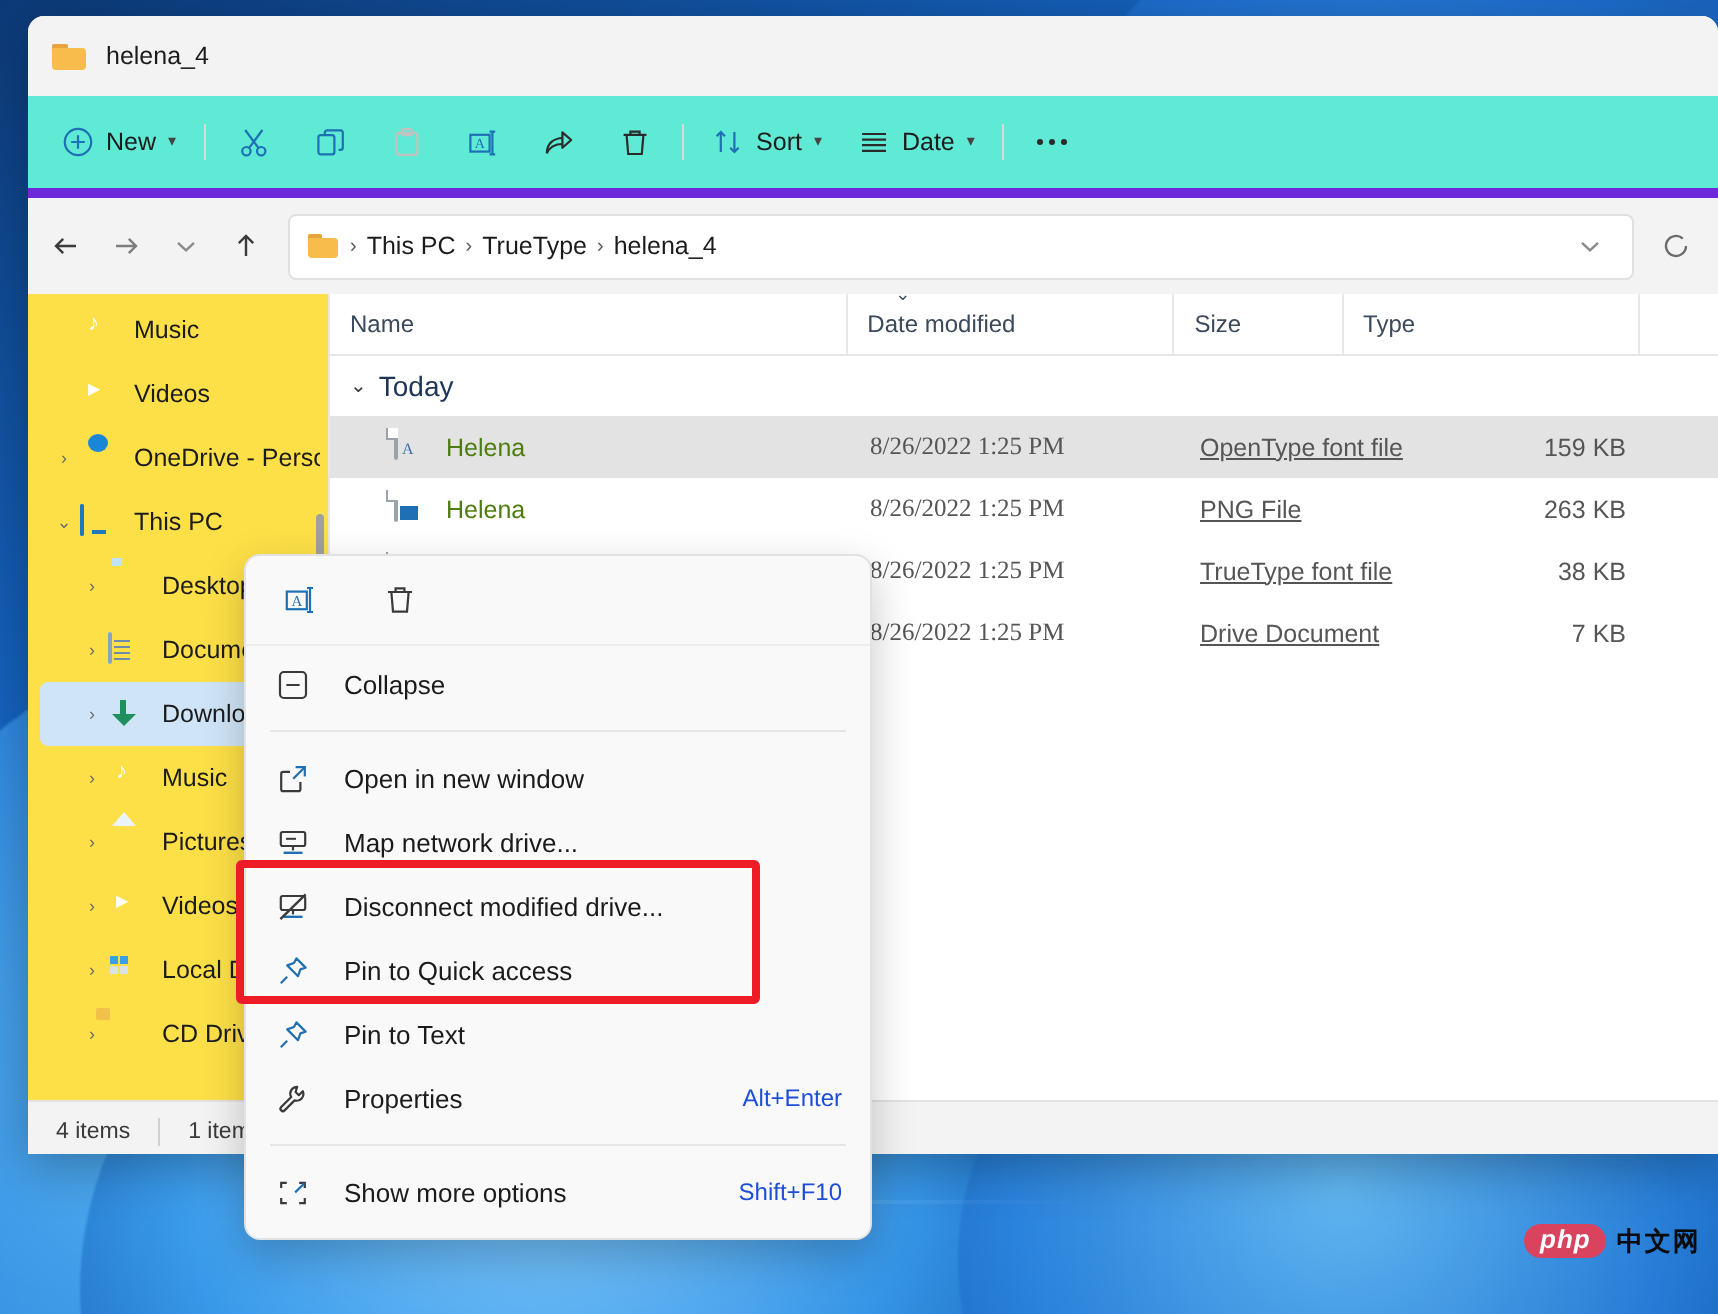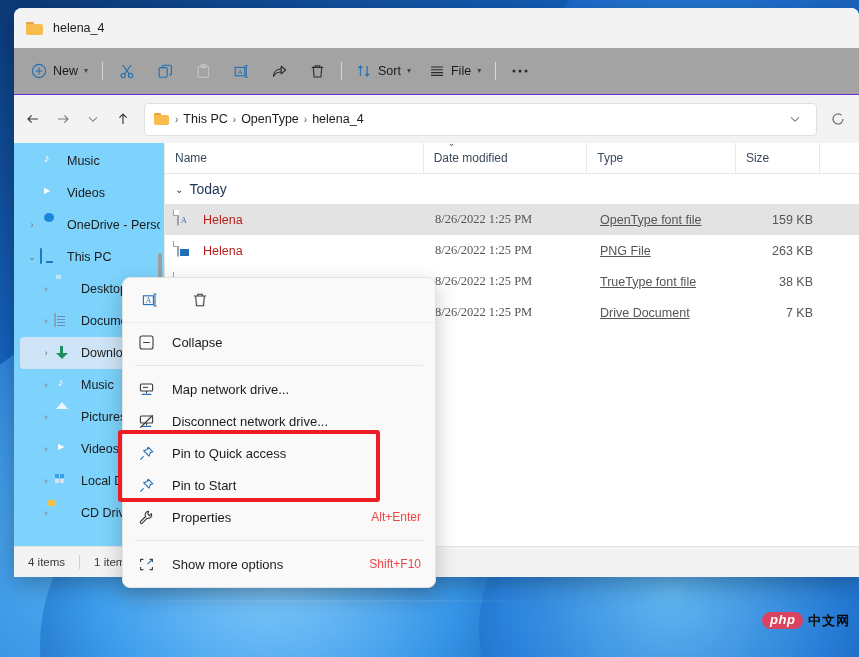--- a/index.html
+++ b/index.html
@@ -111,22 +111,22 @@
   }
   .tab-title {
     font-size: 12.5px; color: #1b1b1b;
   }
 
   
   .cmdbar {
     height: 46px;
     display: flex; align-items: center;
     padding: 0 8px;
-    background: #a3a3a3;
-    border-bottom: 1px solid #6d28d9;
+    background: #5eead4;
+    border-bottom: 5px solid #6d28d9;
   }
   .cmd-btn {
     display: flex; align-items: center; gap: 6px;
     height: 32px; padding: 0 9px;
     border-radius: 4px;
     font-size: 12.5px; color: #1b1b1b;
     cursor: default;
   }
   .cmd-icon-btn {
     width: 38px; height: 32px;
@@ -179,21 +179,21 @@
   .crumb { font-size: 12.5px; color: #1b1b1b; padding: 0 3px; }
   .crumb-sep { font-size: 10px; color: #5a5a5a; padding: 0 2px; }
   .addr-right { margin-left: auto; display: flex; align-items: center; gap: 2px; }
 
   
   .body-split { display: flex; height: 403px; }
 
   
   .sidebar {
     width: 150px;
-    background: #7dd3fc;
+    background: #fde047;
     padding-top: 2px;
     position: relative;
     overflow: hidden;
   }
   .nav-item {
     display: flex; align-items: center;
     height: 32px;
     font-size: 12.5px; color: #1b1b1b;
     padding-left: 4px;
     border-radius: 4px;
@@ -349,22 +349,22 @@
   .group-chev { font-size: 10px; color: #3a3a3a; margin-right: 6px; }
 
   .file-row {
     display: flex; align-items: center;
     height: 31px;
     font-size: 12.5px; color: #555;
   }
   .file-row.sel { background: #e3e3e3; }
   .fr-name {
     width: 260px; display: flex; align-items: center;
-    padding-left: 12px; box-sizing: border-box;
-    color: #b91c1c;
+    padding-left: 32px; box-sizing: border-box;
+    color: #4d7c0f;
   }
   .fr-date { width: 165px; padding-left: 10px; box-sizing: border-box; font-family: Liberation Serif, serif; }
   .fr-type { width: 150px; padding-left: 10px; box-sizing: border-box; text-decoration: underline; }
   .fr-size { width: 85px; text-align: right; padding-right: 12px; box-sizing: border-box; }
 
   .f-ico { width: 16px; height: 18px; margin-right: 10px; position: relative; flex: 0 0 16px; }
   .f-page {
     width: 14px; height: 17px; background: #fff;
     border: 1px solid #9aa3ab; border-radius: 1px;
     position: relative;
@@ -435,21 +435,21 @@
     font-size: 13px; color: #1b1b1b;
     position: relative;
   }
   .ctx-ico {
     width: 20px; height: 18px; margin-right: 14px;
     display: flex; align-items: center; justify-content: flex-start;
     flex: 0 0 20px;
   }
   .ctx-accel {
     margin-left: auto; margin-right: 14px;
-    font-size: 12px; color: #ef4444;
+    font-size: 12px; color: #1d4ed8;
   }
   .ctx-div {
     height: 1px; background: #e6e6e6; margin: 4px 12px;
   }
   .ctx-group { padding: 3px 0; }
 
   
   #redbox {
     position: absolute;
     left: 118px; top: 430px;
@@ -567,21 +567,21 @@
       <span>Sort</span>
       <span class="chev">▾</span>
     </div>
 
     <div class="cmd-btn">
       <span>
         <svg width="16" height="16" viewBox="0 0 16 16">
           <path d="M2 4h12M2 6.8h12M2 9.6h12M2 12.4h12" stroke="#2b2b2b" stroke-width="1.1"></path>
         </svg>
       </span>
-      <span>File</span>
+      <span>Date</span>
       <span class="chev">▾</span>
     </div>
 
     <div class="cmd-sep"></div>
 
     <div class="cmd-icon-btn">
       <span>
         <svg width="18" height="6" viewBox="0 0 18 6">
           <circle cx="3" cy="3" r="1.5" fill="#2b2b2b"></circle>
           <circle cx="9" cy="3" r="1.5" fill="#2b2b2b"></circle>
@@ -619,21 +619,21 @@
             <path d="M8 13V3M4.4 6.6 8 3l3.6 3.6" fill="none" stroke="#3b3b3b" stroke-width="1.2"></path>
           </svg>
       </span>
     </div>
 
     <div class="addrbox">
       <span class="crumb-folder"></span>
       <span class="crumb-sep">›</span>
       <span class="crumb">This PC</span>
       <span class="crumb-sep">›</span>
-      <span class="crumb">OpenType</span>
+      <span class="crumb">TrueType</span>
       <span class="crumb-sep">›</span>
       <span class="crumb">helena_4</span>
 
       <span class="addr-right">
         <span class="navbtn dim">
           <svg width="14" height="14" viewBox="0 0 14 14">
               <path d="M3 5.4 7 9.2l4-3.8" fill="none" stroke="#8a8a8a" stroke-width="1.2"></path>
             </svg>
         </span>
       </span>
@@ -730,25 +730,25 @@
     <div class="filepane">
 
       <div class="col-head">
         <div class="col c-name">
           <span>Name</span>
         </div>
         <div class="col c-date">
           <span class="sort-caret">⌄</span>
           <span>Date modified</span>
         </div>
+        <div class="col c-size">
+          <span>Size</span>
+        </div>
         <div class="col c-type">
           <span>Type</span>
-        </div>
-        <div class="col c-size">
-          <span>Size</span>
         </div>
         <div class="col c-last"></div>
       </div>
 
       <div class="group-row">
         <span class="group-chev">⌄</span>
         <span>Today</span>
       </div>
 
       <div class="file-row sel">
@@ -832,20 +832,30 @@
         </svg>
       </span>
       <span>Collapse</span>
     </div>
   </div>
 
   <div class="ctx-div"></div>
 
   <div class="ctx-group">
 
+    <div class="ctx-item">
+      <span class="ctx-ico">
+        <svg width="17" height="17" viewBox="0 0 17 17">
+          <path d="M9.8 2.6h4.6v4.6" fill="none" stroke="#1f6fb5" stroke-width="1.1"></path>
+          <path d="M14.4 2.6 8.6 8.4" stroke="#1f6fb5" stroke-width="1.1"></path>
+          <path d="M12.2 10v3.6a1 1 0 0 1-1 1H3.6a1 1 0 0 1-1-1V5.9a1 1 0 0 1 1-1H7" fill="none" stroke="#3a3a3a" stroke-width="1.1"></path>
+        </svg>
+      </span>
+      <span>Open in new window</span>
+    </div>
 
 
     <div class="ctx-item">
       <span class="ctx-ico">
         <svg width="17" height="17" viewBox="0 0 17 17">
           <rect x="2.4" y="3" width="12.2" height="7" rx="1" fill="none" stroke="#3a3a3a" stroke-width="1.1"></rect>
           <path d="M8.5 10v2.2" stroke="#3a3a3a" stroke-width="1.1"></path>
           <path d="M3.8 13.4h9.4" stroke="#1f6fb5" stroke-width="1.2"></path>
           <path d="M5 6.4h5" stroke="#3a3a3a" stroke-width="1"></path>
         </svg>
@@ -855,41 +865,41 @@
 
     <div class="ctx-item">
       <span class="ctx-ico">
         <svg width="17" height="17" viewBox="0 0 17 17">
           <rect x="2.4" y="3" width="12.2" height="7" rx="1" fill="none" stroke="#3a3a3a" stroke-width="1.1"></rect>
           <path d="M8.5 10v2.2" stroke="#3a3a3a" stroke-width="1.1"></path>
           <path d="M3.8 13.4h9.4" stroke="#1f6fb5" stroke-width="1.2"></path>
           <path d="M2.2 14.6 14.8 2.2" stroke="#3a3a3a" stroke-width="1.2"></path>
         </svg>
       </span>
-      <span>Disconnect network drive...</span>
+      <span>Disconnect modified drive...</span>
     </div>
 
     <div class="ctx-item">
       <span class="ctx-ico">
         <svg width="17" height="17" viewBox="0 0 17 17">
           <path d="M10.2 2.2 14.8 6.8l-2.6.9-1.2 3.4-5.4-5.4L9 4.5z" fill="none" stroke="#1f6fb5" stroke-width="1.1" stroke-linejoin="round"></path>
           <path d="M5.6 11.4 2.4 14.6" stroke="#1f6fb5" stroke-width="1.1"></path>
         </svg>
       </span>
       <span>Pin to Quick access</span>
     </div>
 
     <div class="ctx-item">
       <span class="ctx-ico">
         <svg width="17" height="17" viewBox="0 0 17 17">
           <path d="M10.2 2.2 14.8 6.8l-2.6.9-1.2 3.4-5.4-5.4L9 4.5z" fill="none" stroke="#1f6fb5" stroke-width="1.1" stroke-linejoin="round"></path>
           <path d="M5.6 11.4 2.4 14.6" stroke="#1f6fb5" stroke-width="1.1"></path>
         </svg>
       </span>
-      <span>Pin to Start</span>
+      <span>Pin to Text</span>
     </div>
 
     <div class="ctx-item">
       <span class="ctx-ico">
         <svg width="17" height="17" viewBox="0 0 17 17">
           <path d="M10.6 2.4a3.4 3.4 0 0 0-3 5.1l-5 5a1.2 1.2 0 0 0 1.7 1.7l5-5a3.4 3.4 0 0 0 4.1-4.6l-2 2-1.6-1.6z" fill="none" stroke="#3a3a3a" stroke-width="1.1" stroke-linejoin="round"></path>
         </svg>
       </span>
       <span>Properties</span>
       <span class="ctx-accel">Alt+Enter</span>

